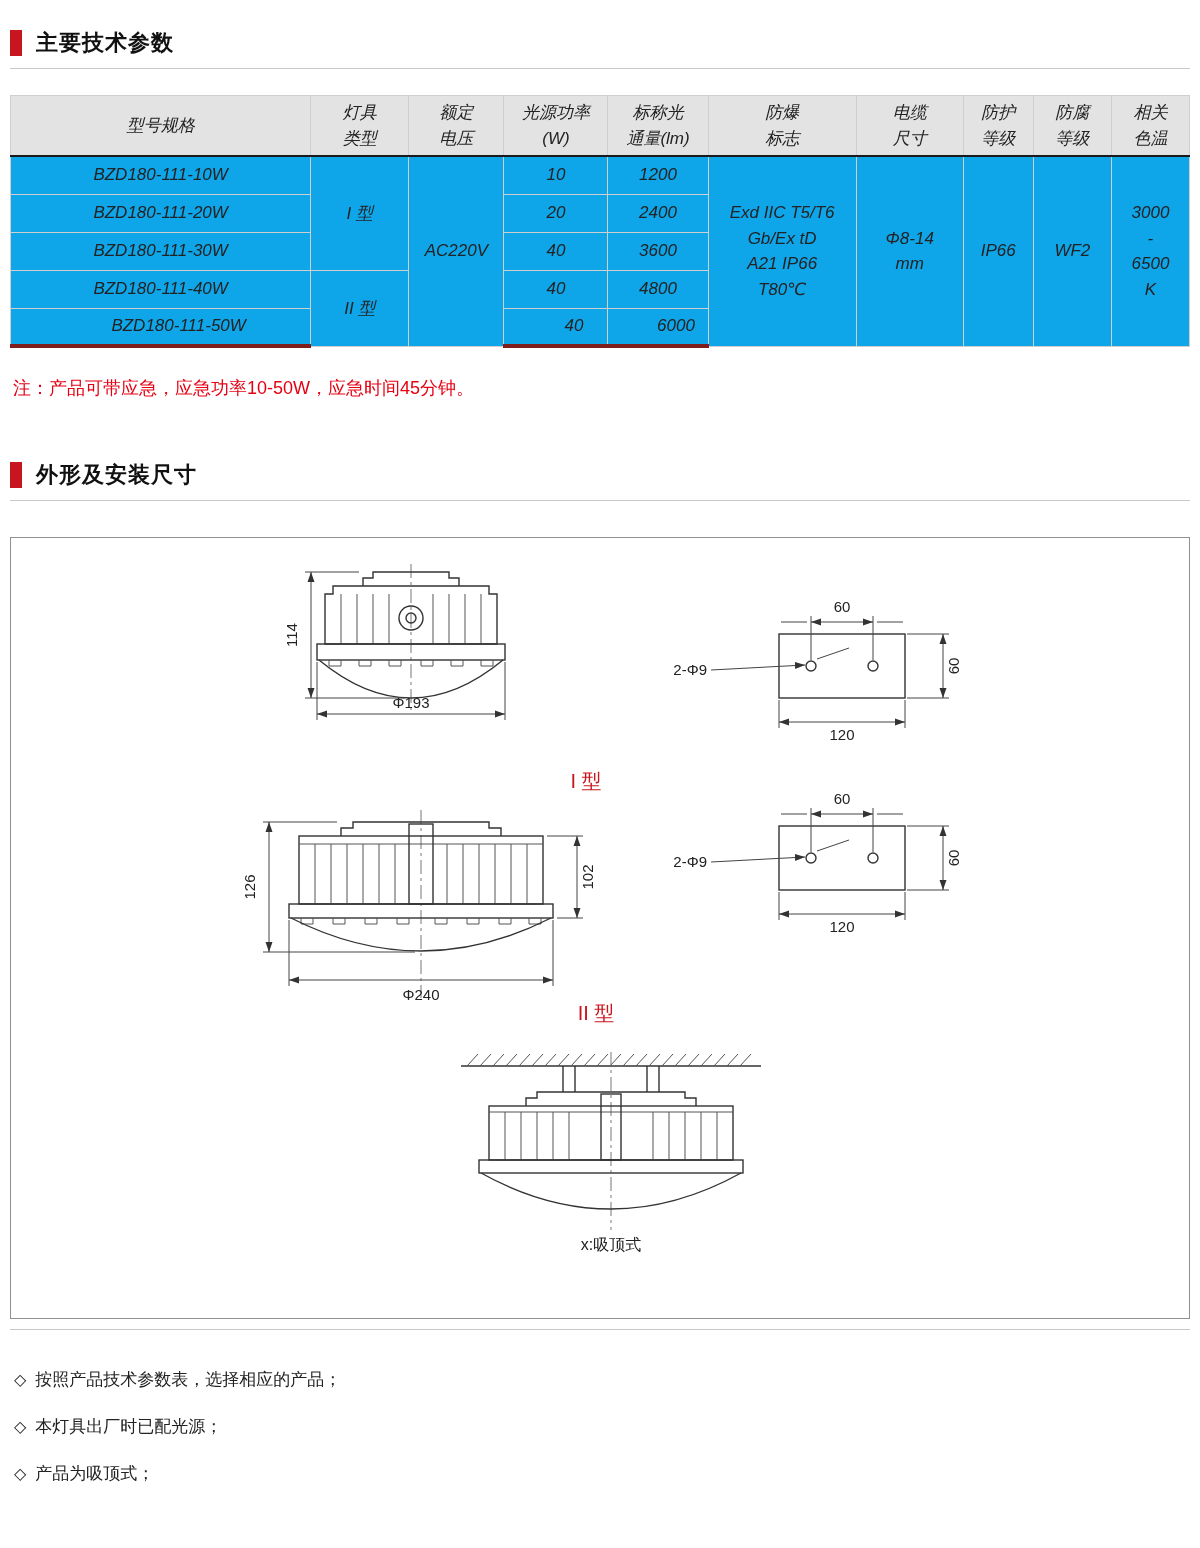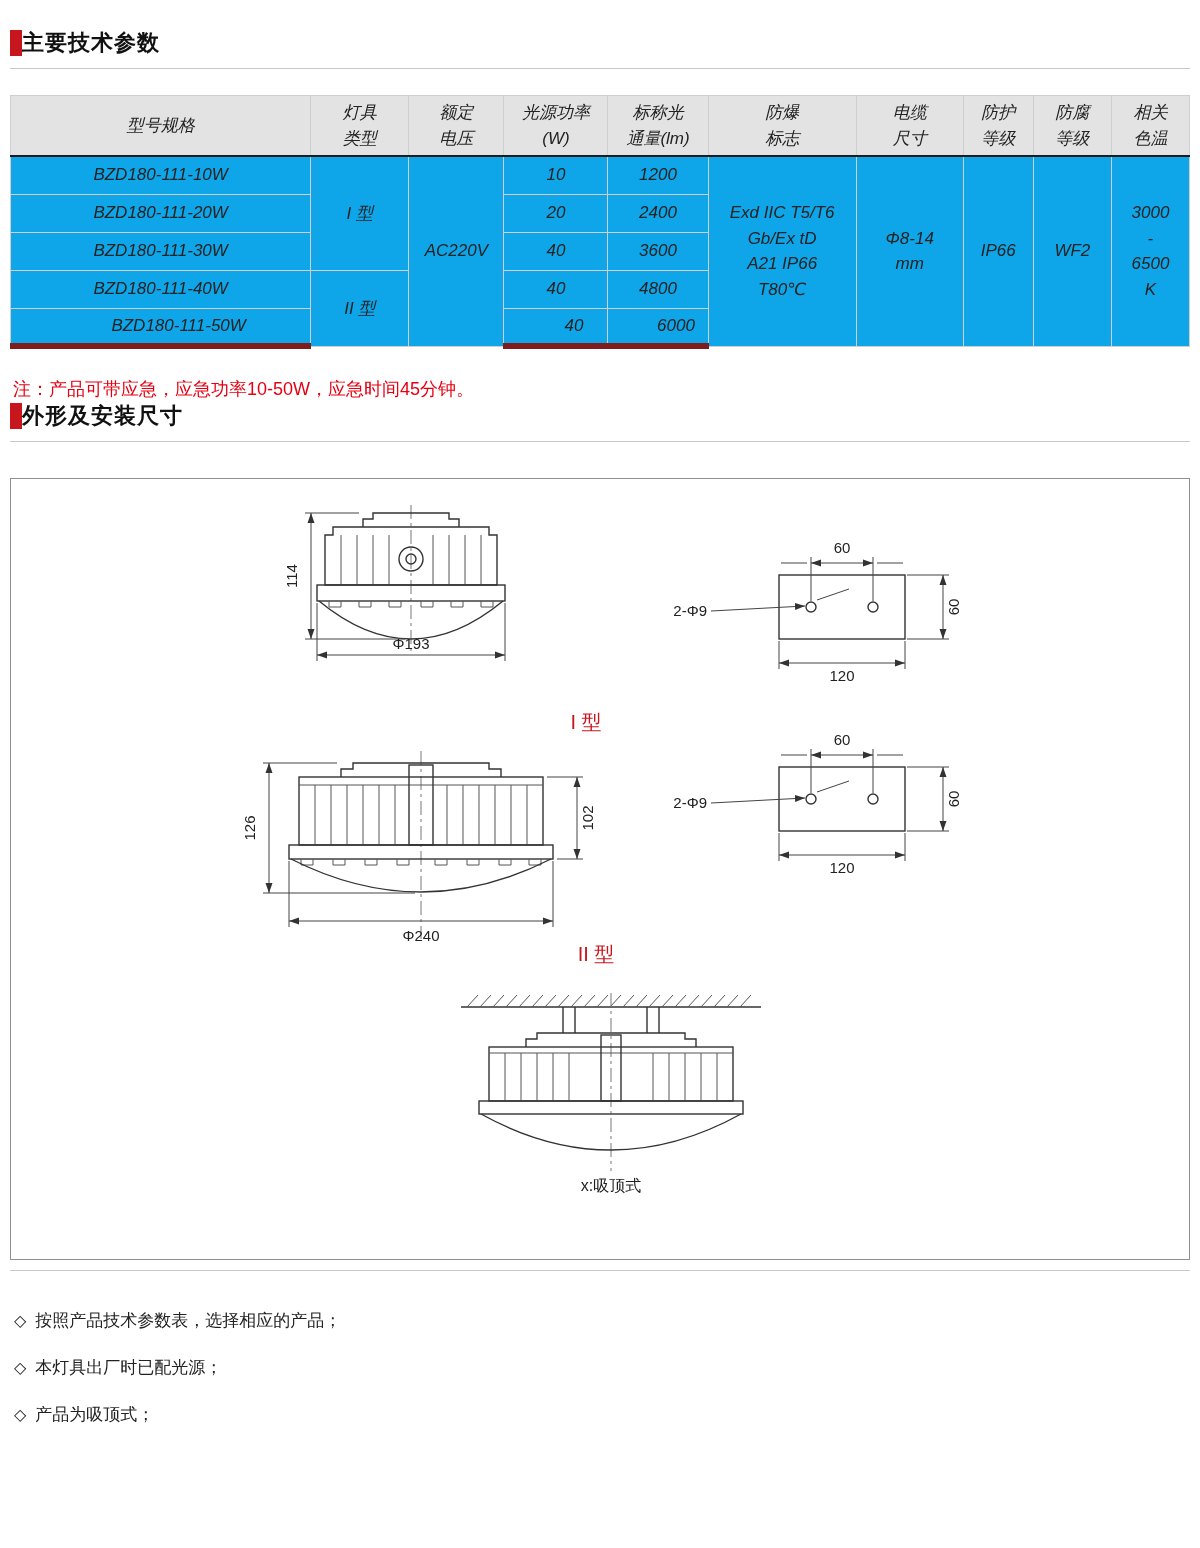--- a/index.html
+++ b/index.html
@@ -4,34 +4,34 @@
 <style>
   * { margin:0; padding:0; box-sizing:border-box; }
   html,body { width:1200px; }
   body {
     height:1548px; overflow:hidden; background:#ffffff;
     font-family:"Liberation Sans","DejaVu Sans",sans-serif; color:#222;
   }
   .page { padding:28px 10px 0; }
 
   
-  .sec { display:flex; align-items:center; height:30px; }
+  .sec { display:flex; align-items:center; gap:14px; height:30px; }
   .bar { width:12px; height:26px; background:#c8161e; flex:0 0 auto; }
   .sec-title { font-size:22px; font-weight:bold; color:#111; letter-spacing:1px; }
   .rule { height:1px; background:#c9c9c9; margin-top:10px; }
-  .mt-sec2 { }
+  .mt-sec2 { margin-top:60px; }
   .mt-sec3 { margin-top:30px; }
 
   
   table { width:100%; border-collapse:collapse; table-layout:fixed; margin-top:26px;font-style:italic; }
   th,td { border:1px solid #cfcfcf; text-align:center; vertical-align:middle;
           font-size:17px; color:#222; padding:4px 4px; }
   thead th { background:#e3e3e4; height:56px; font-weight:normal; border-bottom:2px solid #1a1a1a; }
   tbody td { background:#0ea5e9; height:38px; }
-  tbody tr:last-child td { border-bottom:6px solid #7f1d1d;padding-left:40px; }
+  tbody tr:last-child td { border-bottom:4px solid #7f1d1d;padding-left:40px; }
   .pre { white-space:pre-line; line-height:1.5; }
 
   .note { color:#e60012; font-size:18px; margin-top:28px; padding-left:3px; }
 
   
   .draw-box { margin-top:36px; border:1px solid #909090; height:782px; overflow:hidden; }
   .draw { fill:none; stroke:#333; stroke-width:1.4; }
   .thin { fill:none; stroke:#555; stroke-width:1; }
   .dim  { fill:none; stroke:#444; stroke-width:1; }
   .cl   { fill:none; stroke:#777; stroke-width:1; stroke-dasharray:14 4 3 4; }

